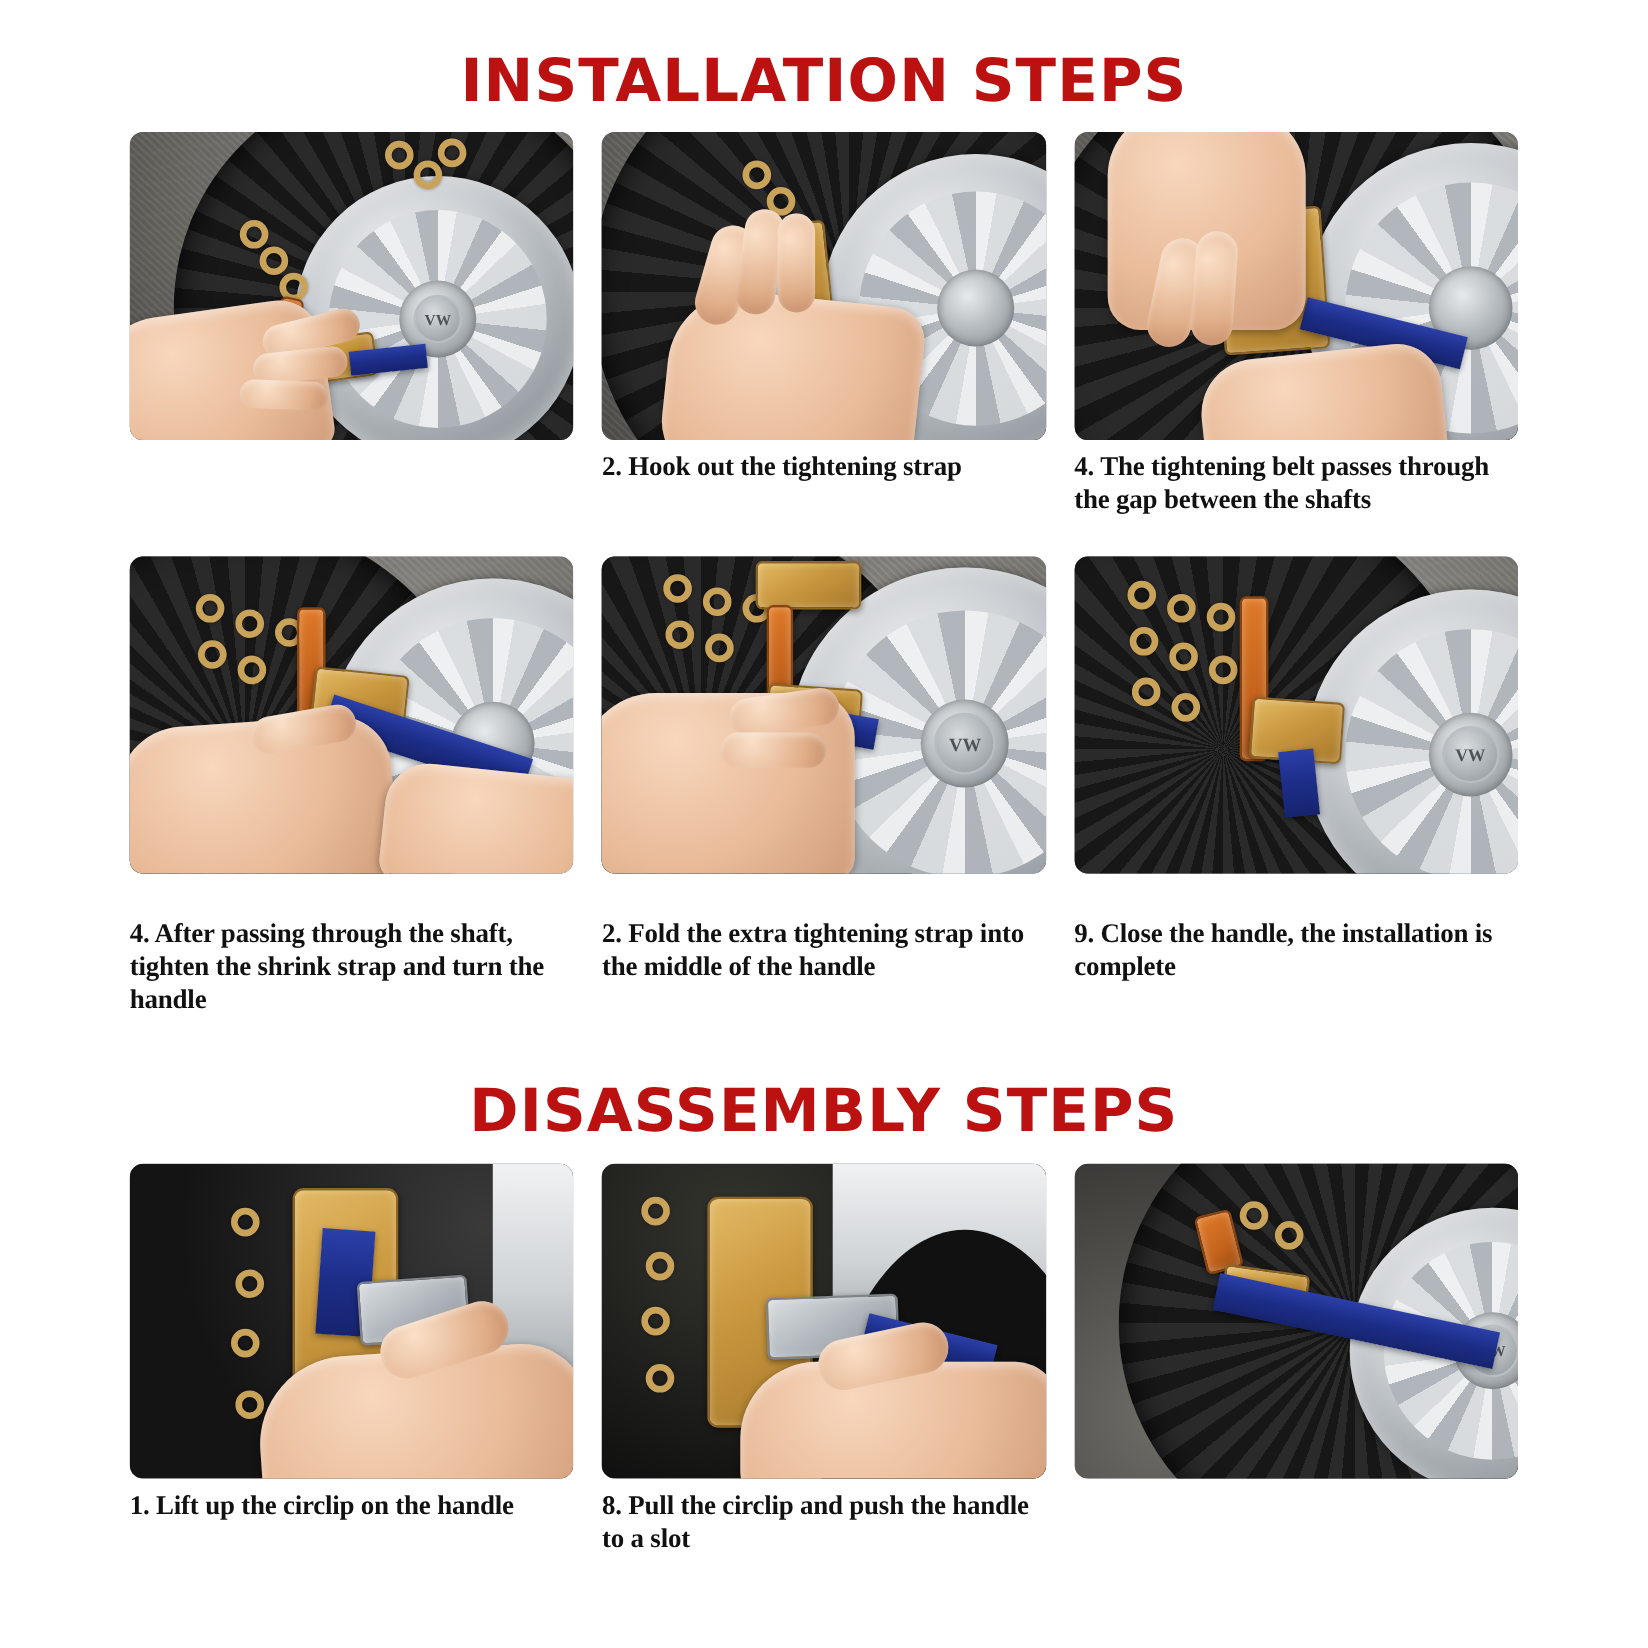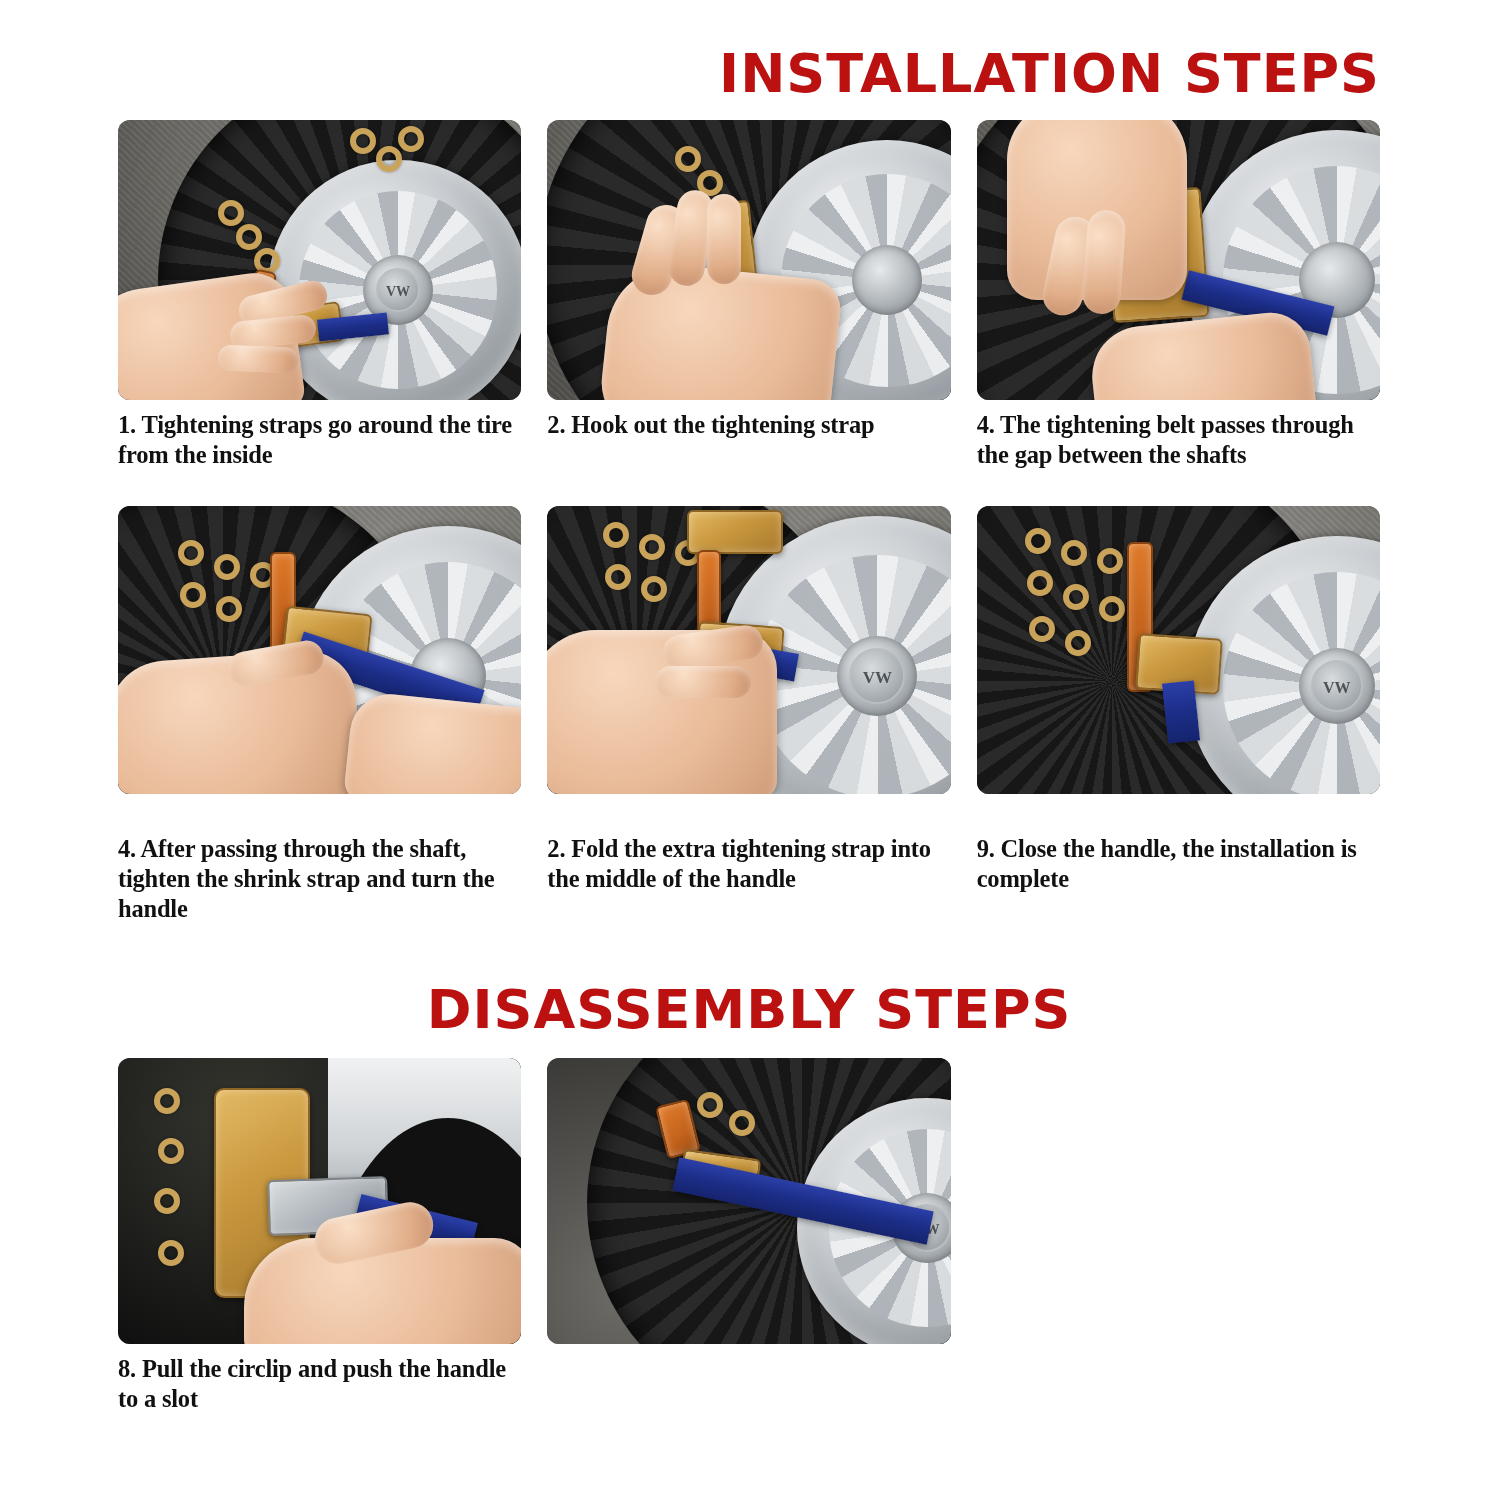--- a/index.html
+++ b/index.html
@@ -25,21 +25,20 @@
     color: #bb1111;
     font-family: "DejaVu Sans", sans-serif;
     font-weight: bold;
     letter-spacing: 1px;
   }
   #install-title {
     font-size: 54px;
     line-height: 64px;
     padding-top: 6px;
     margin-bottom: 14px;
-    text-align: right;
   }
   #disassembly-title {
     font-size: 54px;
     line-height: 64px;
     margin-top: 18px;
     margin-bottom: 16px;
   }
   .grid {
     display: grid;
     grid-template-columns: 1fr 1fr 1fr;
@@ -205,21 +204,20 @@
         <div class="chain" style="left:118px; top:104px;"></div>
         <div class="chain" style="left:136px; top:128px;"></div>
         <div class="plate orange" style="left:130px; top:150px; width:22px; height:72px; transform:rotate(12deg);"></div>
         <div class="plate" style="left:150px; top:186px; width:74px; height:40px; transform:rotate(-8deg);"></div>
         <div class="strap" style="left:200px; top:196px; width:70px; height:22px; transform:rotate(-6deg);"></div>
         <div class="hand" style="left:-30px; top:162px; width:210px; height:140px; border-radius:60px 40px 20px 40px; transform:rotate(-8deg);"></div>
         <div class="finger" style="left:120px; top:168px; width:90px; height:30px; transform:rotate(-14deg);"></div>
         <div class="finger" style="left:112px; top:198px; width:86px; height:28px; transform:rotate(-6deg);"></div>
         <div class="finger" style="left:100px; top:226px; width:80px; height:26px; transform:rotate(2deg);"></div>
       </div>
-      <div class="caption">1. Tightening straps go around the tire from the inside</div>
     </div>
 
     <div class="cell">
       <div class="photo">
         <div class="asphalt"></div>
         <div class="tire" style="left:-10px; top:-90px; width:470px; height:470px;"></div>
         <div class="rim" style="left:200px; top:20px; width:280px; height:280px;">
           <div class="hub" style="left:105px; top:105px; width:70px; height:70px;"></div>
         </div>
         <div class="chain" style="left:128px; top:26px;"></div>
@@ -326,20 +324,36 @@
         <div class="strap" style="left:188px; top:176px; width:32px; height:60px; transform:rotate(-6deg);"></div>
       </div>
       <div class="caption">9. Close the handle, the installation is complete</div>
     </div>
   </div>
 
   <h2 class="section-title" id="disassembly-title">DISASSEMBLY STEPS</h2>
 
   <div class="grid row3">
 
+    <div class="cell">
+      <div class="photo">
+        <div class="ground" style="background:radial-gradient(circle at 80% 20%,#3a3a3a,#141414 70%);"></div>
+        <div class="body-panel" style="left:330px; top:0; width:130px; height:190px; border-radius:0 0 40px 0;"></div>
+        <div class="plate" style="left:148px; top:22px; width:96px; height:230px; border-radius:10px;"></div>
+        <div class="chain" style="left:92px; top:40px;"></div>
+        <div class="chain" style="left:96px; top:96px;"></div>
+        <div class="chain" style="left:92px; top:150px;"></div>
+        <div class="chain" style="left:96px; top:206px;"></div>
+        <div class="strap" style="left:172px; top:60px; width:48px; height:96px; transform:rotate(4deg);"></div>
+        <div class="plate steel" style="left:208px; top:104px; width:100px; height:58px; transform:rotate(-4deg);"></div>
+        <div class="hand" style="left:118px; top:170px; width:300px; height:150px; border-radius:80px 60px 10px 30px; transform:rotate(-4deg);"></div>
+        <div class="finger" style="left:226px; top:136px; width:120px; height:48px; transform:rotate(-18deg);"></div>
+      </div>
+      <div class="caption">1. Lift up the circlip on the handle</div>
+    </div>
 
     <div class="cell">
       <div class="photo">
         <div class="ground" style="background:radial-gradient(circle at 30% 20%,#35352f,#101010 70%);"></div>
         <div class="body-panel" style="left:210px; top:0; width:250px; height:150px; border-radius:0 0 70px 10px;"></div>
         <div class="arch" style="left:200px; top:60px; width:260px; height:230px;"></div>
         <div class="plate" style="left:96px; top:30px; width:96px; height:210px; border-radius:10px;"></div>
         <div class="chain" style="left:36px; top:30px;"></div>
         <div class="chain" style="left:40px; top:80px;"></div>
         <div class="chain" style="left:36px; top:130px;"></div>

